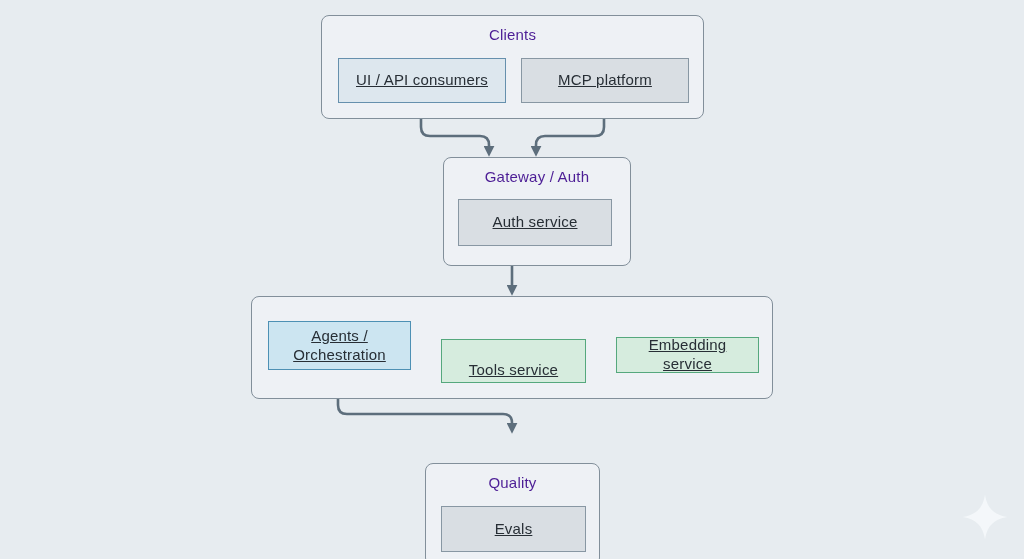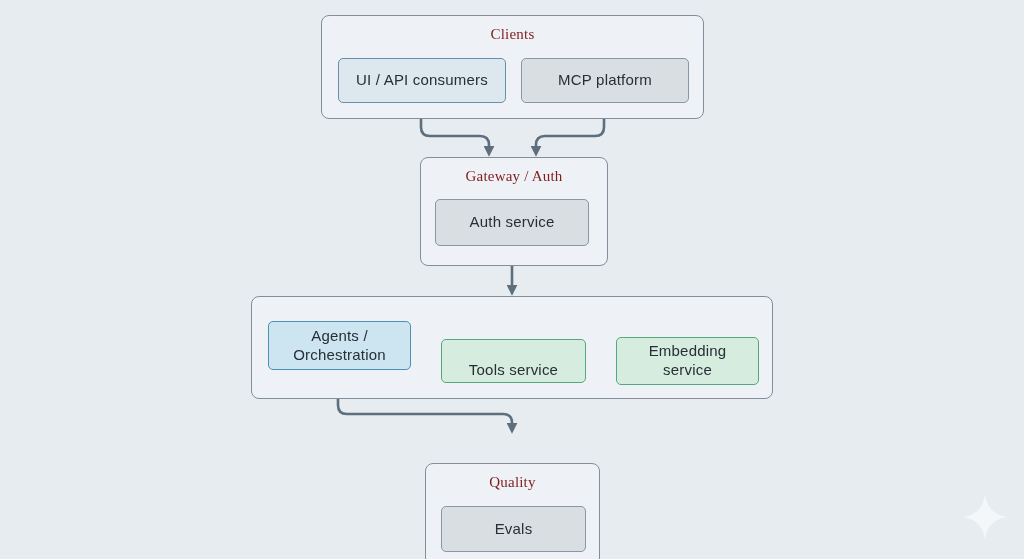--- a/index.html
+++ b/index.html
@@ -25,54 +25,54 @@
     border: 1.5px solid #828f9a;
     border-radius: 8px;
   }
   .group-title {
     position: absolute;
     top: 10px;
     left: 0; right: 0;
     text-align: center;
     font-size: 15px;
     letter-spacing: 0.2px;
-    color: #7f1d1d;
-    font-family: Liberation Serif, serif;
+    color: #4c1d95;
   }
   .node {
     position: absolute;
     display: flex;
     align-items: center;
     justify-content: center;
     text-align: center;
-    border-radius: 5px;
+    border-radius: 0;
     font-size: 15px;
     line-height: 1.25;
     letter-spacing: 0.2px;
     padding: 2px 8px;
     color: #272e35;
+    text-decoration: underline;
   }
   .node.gray  { background: #d9dee3; border: 1.5px solid #8897a3; }
   .node.blue  { background: #dde7ee; border: 1.5px solid #6690ad; }
   .node.blue2 { background: #cce5f1; border: 1.5px solid #4d90b4; }
   .node.green { background: #d6ecde; border: 1.5px solid #55a87d; }
 
   
   #g-clients  { left: 321px; top: 15px;  width: 383px; height: 104px; }
-  #g-gateway  { left: 420px; top: 157px; width: 188px; height: 109px; }
+  #g-gateway  { left: 443px; top: 157px; width: 188px; height: 109px; }
   #g-core     { left: 251px; top: 296px; width: 522px; height: 103px; }
   #g-quality  { left: 425px; top: 463px; width: 175px; height: 103px; }
 
   
   #n-ui        { left: 16px;  top: 42px; width: 168px; height: 45px; }
   #n-mcp       { left: 199px; top: 42px; width: 168px; height: 45px; }
   #n-auth      { left: 14px;  top: 41px; width: 154px; height: 47px; }
   #n-agents    { left: 16px;  top: 24px; width: 143px; height: 49px; }
   #n-tools     { left: 189px; top: 42px; width: 145px; height: 44px; align-items: flex-end; }
-  #n-embedding { left: 364px; top: 40px; width: 143px; height: 48px; justify-content: flex-end; }
+  #n-embedding { left: 364px; top: 40px; width: 143px; height: 36px; justify-content: flex-end; }
   #n-evals     { left: 15px;  top: 42px; width: 145px; height: 46px; }
 
   .sparkle {
     position: absolute;
     left: 961px; top: 493px;
     width: 48px; height: 48px;
     opacity: 0.85;
   }
 </style>
 </head>

